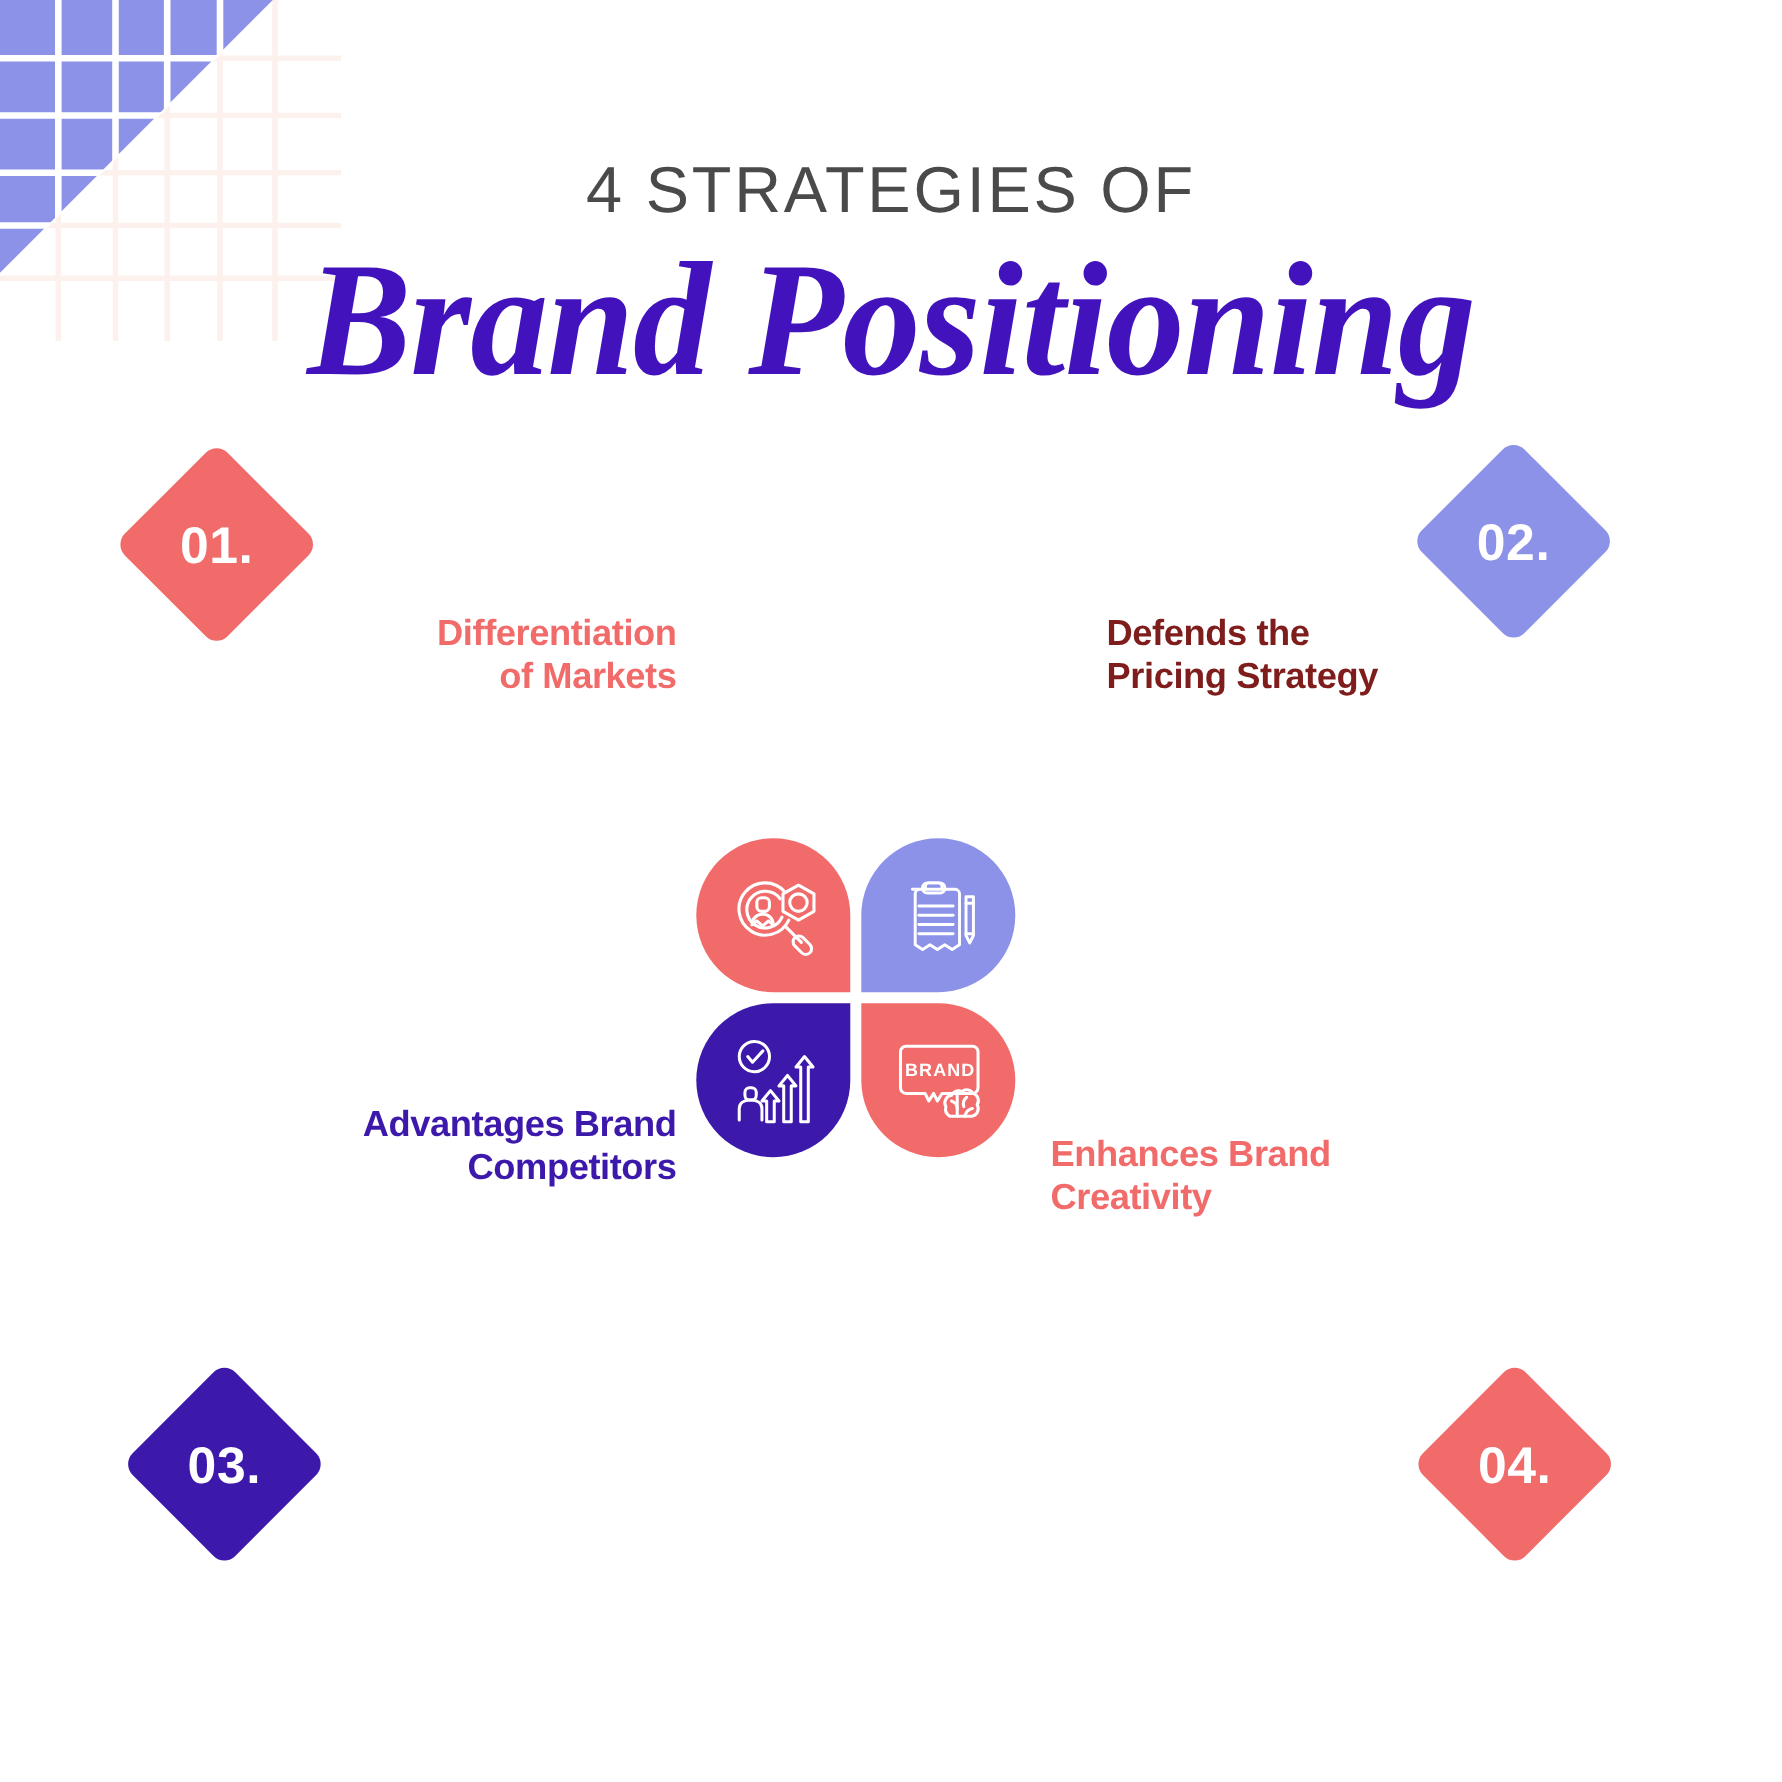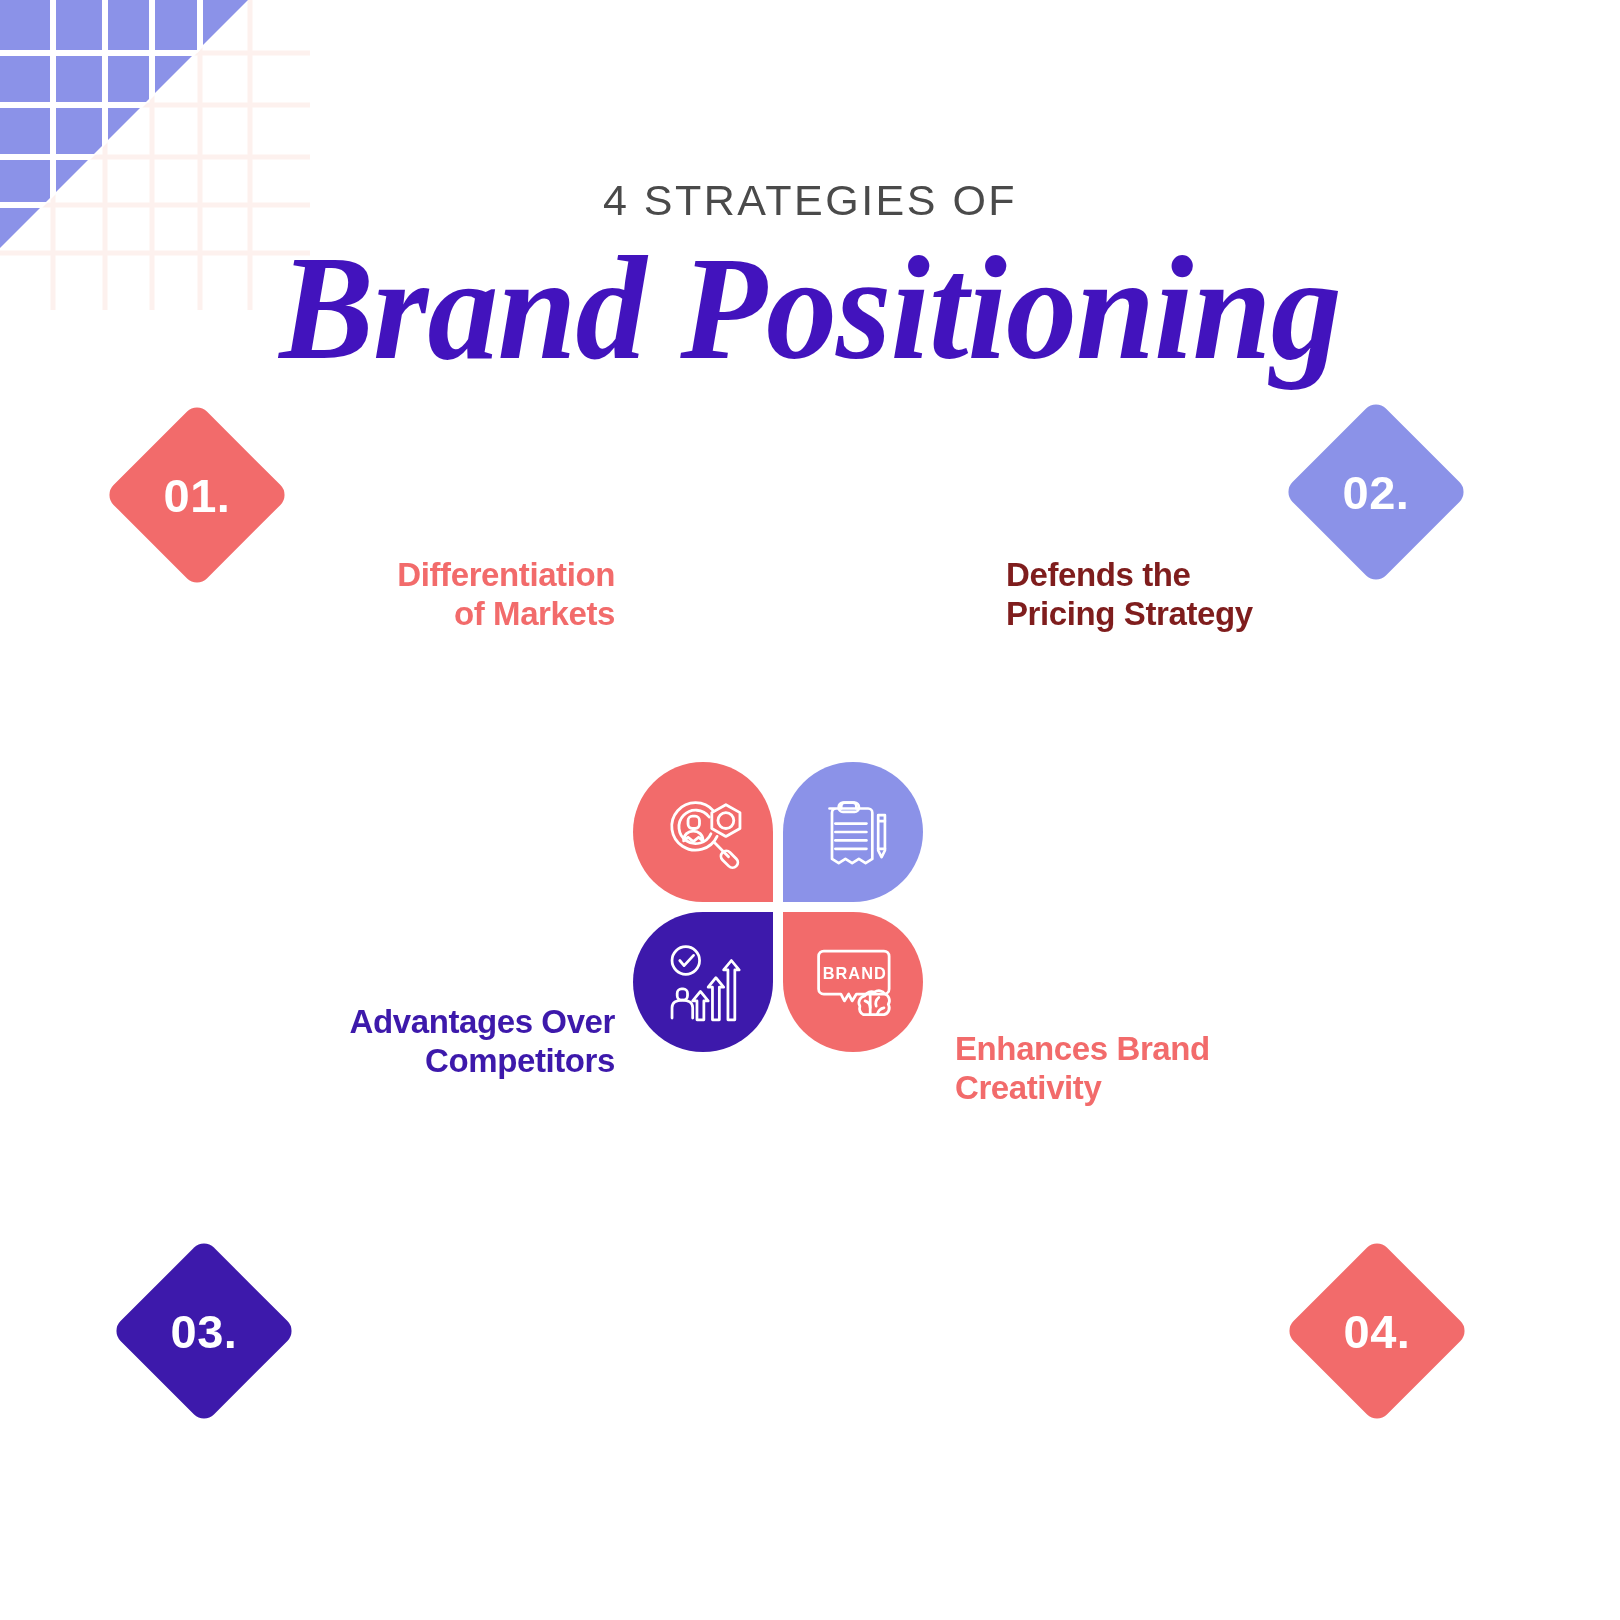--- a/index.html
+++ b/index.html
@@ -33,27 +33,26 @@
   
   .heading {
     position: absolute;
     top: 140px;
     left: 0;
     width: 1620px;
     text-align: center;
   }
   .eyebrow {
     font-family: "Liberation Sans", sans-serif;
-    font-size: 43px;
+    font-size: 59px;
     font-weight: 300;
     letter-spacing: 2.5px;
     color: #4a4a4a;
     line-height: 1.15;
     white-space: nowrap;
-    margin-top: 36px;
   }
   .title-script {
     margin-top: 6px;
     font-family: "Liberation Serif", serif;
     font-style: italic;
     font-weight: 700;
     font-size: 148px;
     line-height: 1.05;
     color: #4213bd;
     letter-spacing: -1px;
@@ -186,21 +185,21 @@
     <span class="num">03.</span>
   </div>
   <div class="diamond" id="badge-04">
     <span class="num">04.</span>
   </div>
 
   <div class="caption" id="cap-01">Differentiation
 of Markets</div>
   <div class="caption" id="cap-02">Defends the
 Pricing Strategy</div>
-  <div class="caption" id="cap-03">Advantages Over
+  <div class="caption" id="cap-03">Advantages Brand
 Competitors</div>
   <div class="caption" id="cap-04">Enhances Brand
 Creativity</div>
 
   <div class="cluster">
 
     <div class="petal tl">
       <svg width="88" height="88" viewBox="0 0 100 100" fill="none" stroke="#ffffff" stroke-width="3.2" stroke-linecap="round" stroke-linejoin="round">
 
         <path d="M62 26 A27 27 0 1 0 66 55"></path>

